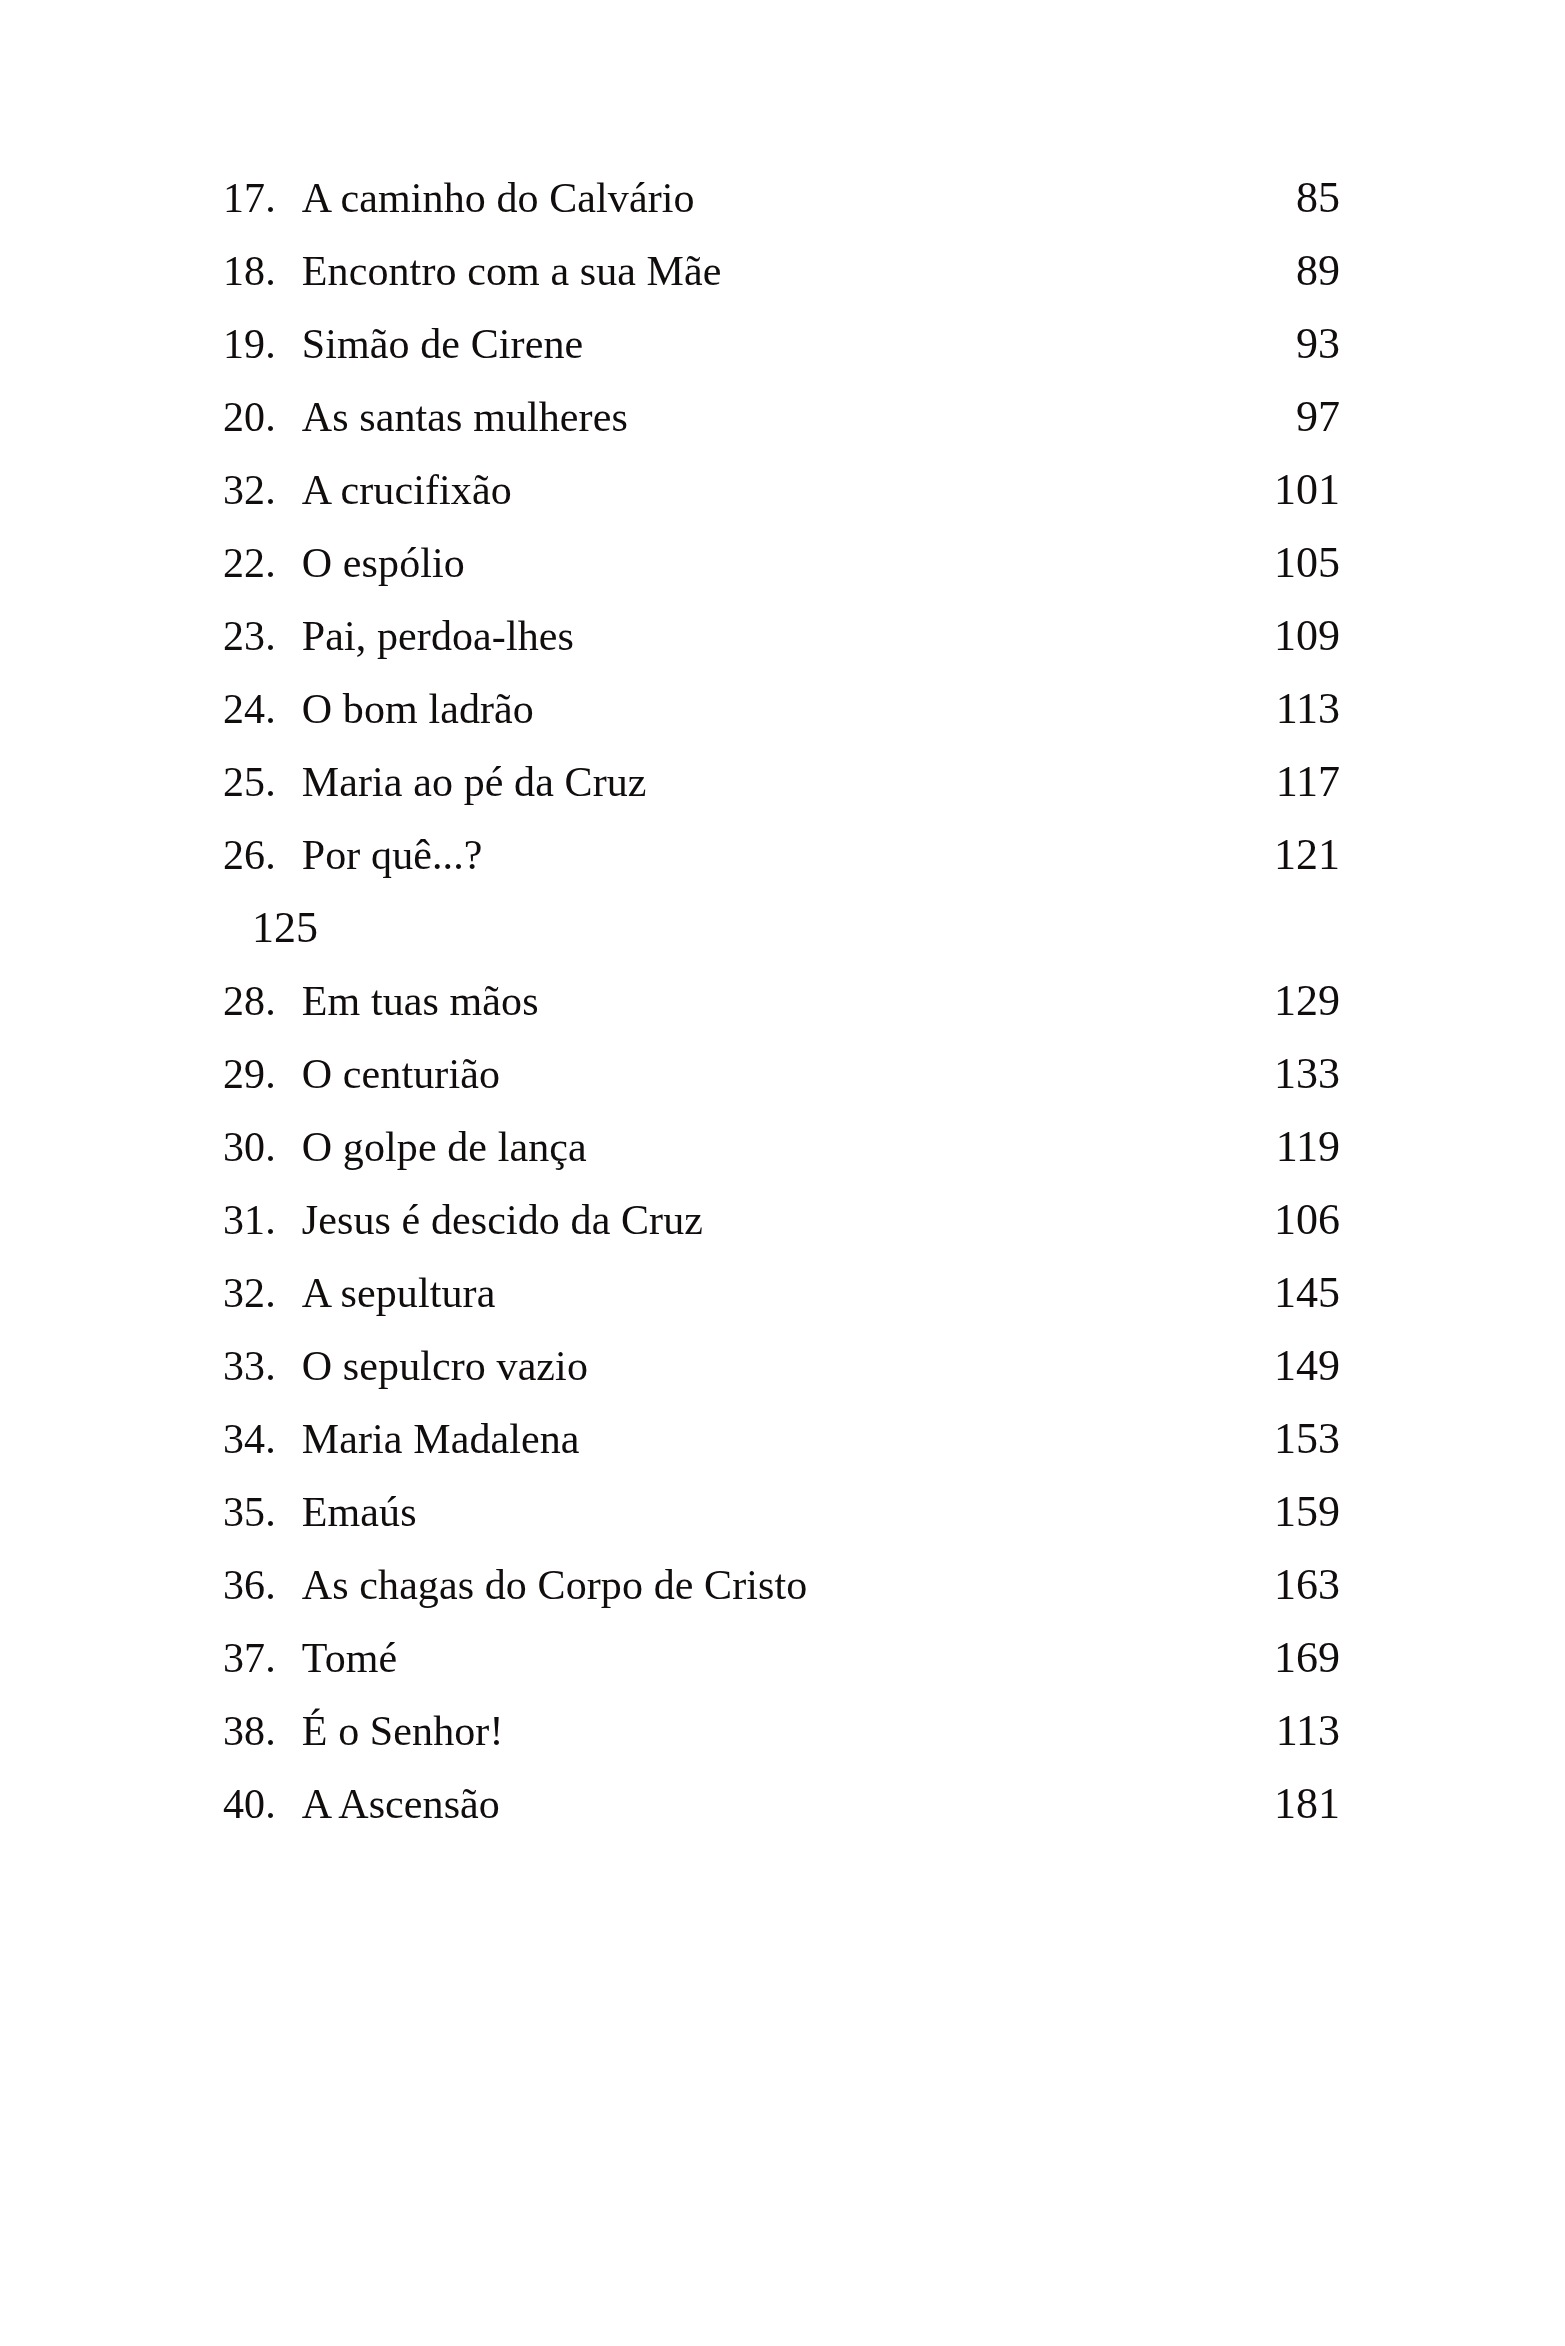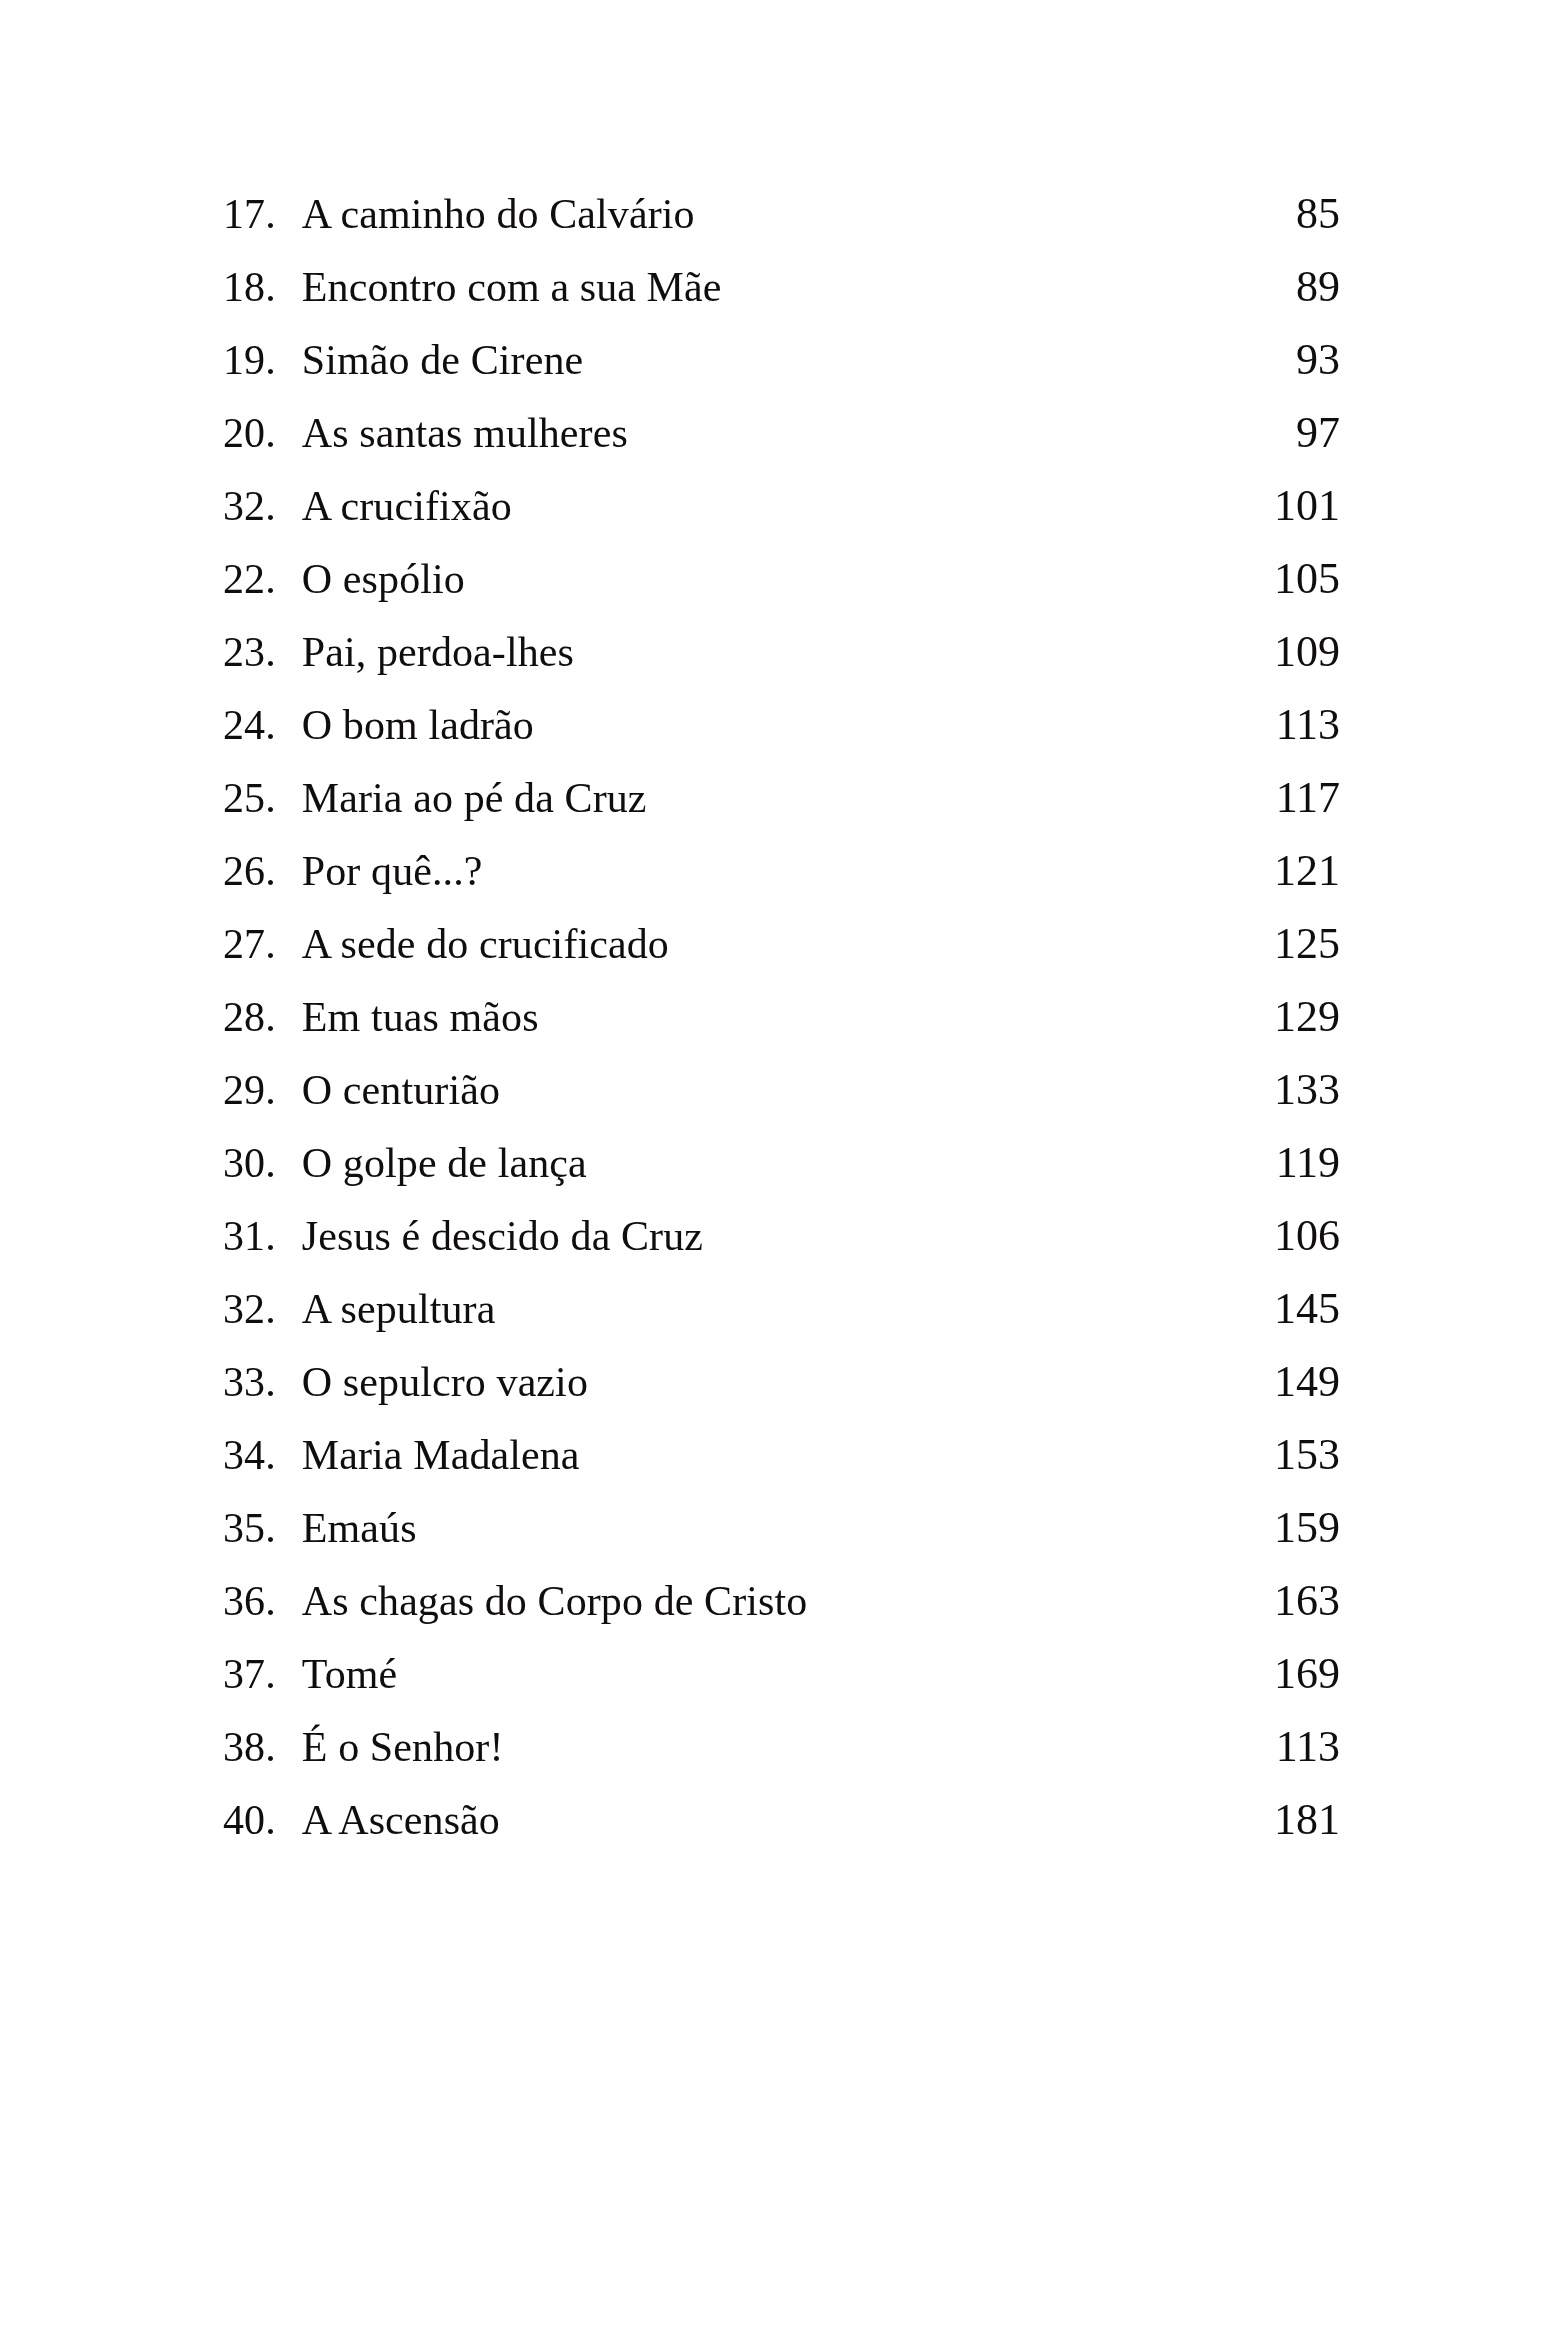--- a/index.html
+++ b/index.html
@@ -17,21 +17,21 @@
     background: #ffffff;
     overflow: hidden;
     box-sizing: border-box;
     font-family: "Liberation Serif", "DejaVu Serif", serif;
     color: #100d0c;
   }
 
   .toc {
     position: absolute;
     left: 223px;
-    top: 192px;
+    top: 176px;
     width: 1117px;
   }
 
   .toc-row {
     display: flex;
     align-items: baseline;
     justify-content: space-between;
     height: 73px;
     white-space: nowrap;
   }
@@ -132,24 +132,20 @@
         <span class="toc-page">117</span>
       </div>
       <div class="toc-row">
         <span class="toc-entry">
           <span class="toc-num">26.</span>
           <span class="toc-title">Por quê...?</span>
         </span>
         <span class="toc-page">121</span>
       </div>
       <div class="toc-row">
-        <span class="toc-entry">
-          <span class="toc-num">27.</span>
-          <span class="toc-title">A sede do crucificado</span>
-        </span>
         <span class="toc-page">125</span>
       </div>
       <div class="toc-row">
         <span class="toc-entry">
           <span class="toc-num">28.</span>
           <span class="toc-title">Em tuas mãos</span>
         </span>
         <span class="toc-page">129</span>
       </div>
       <div class="toc-row">

